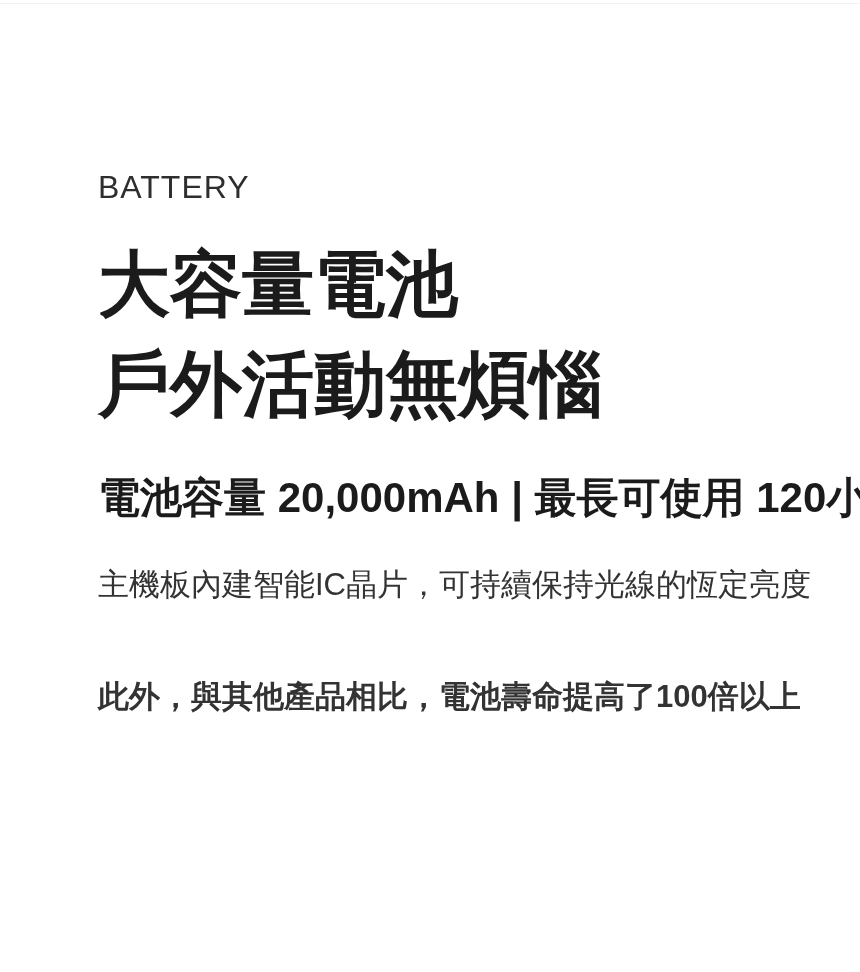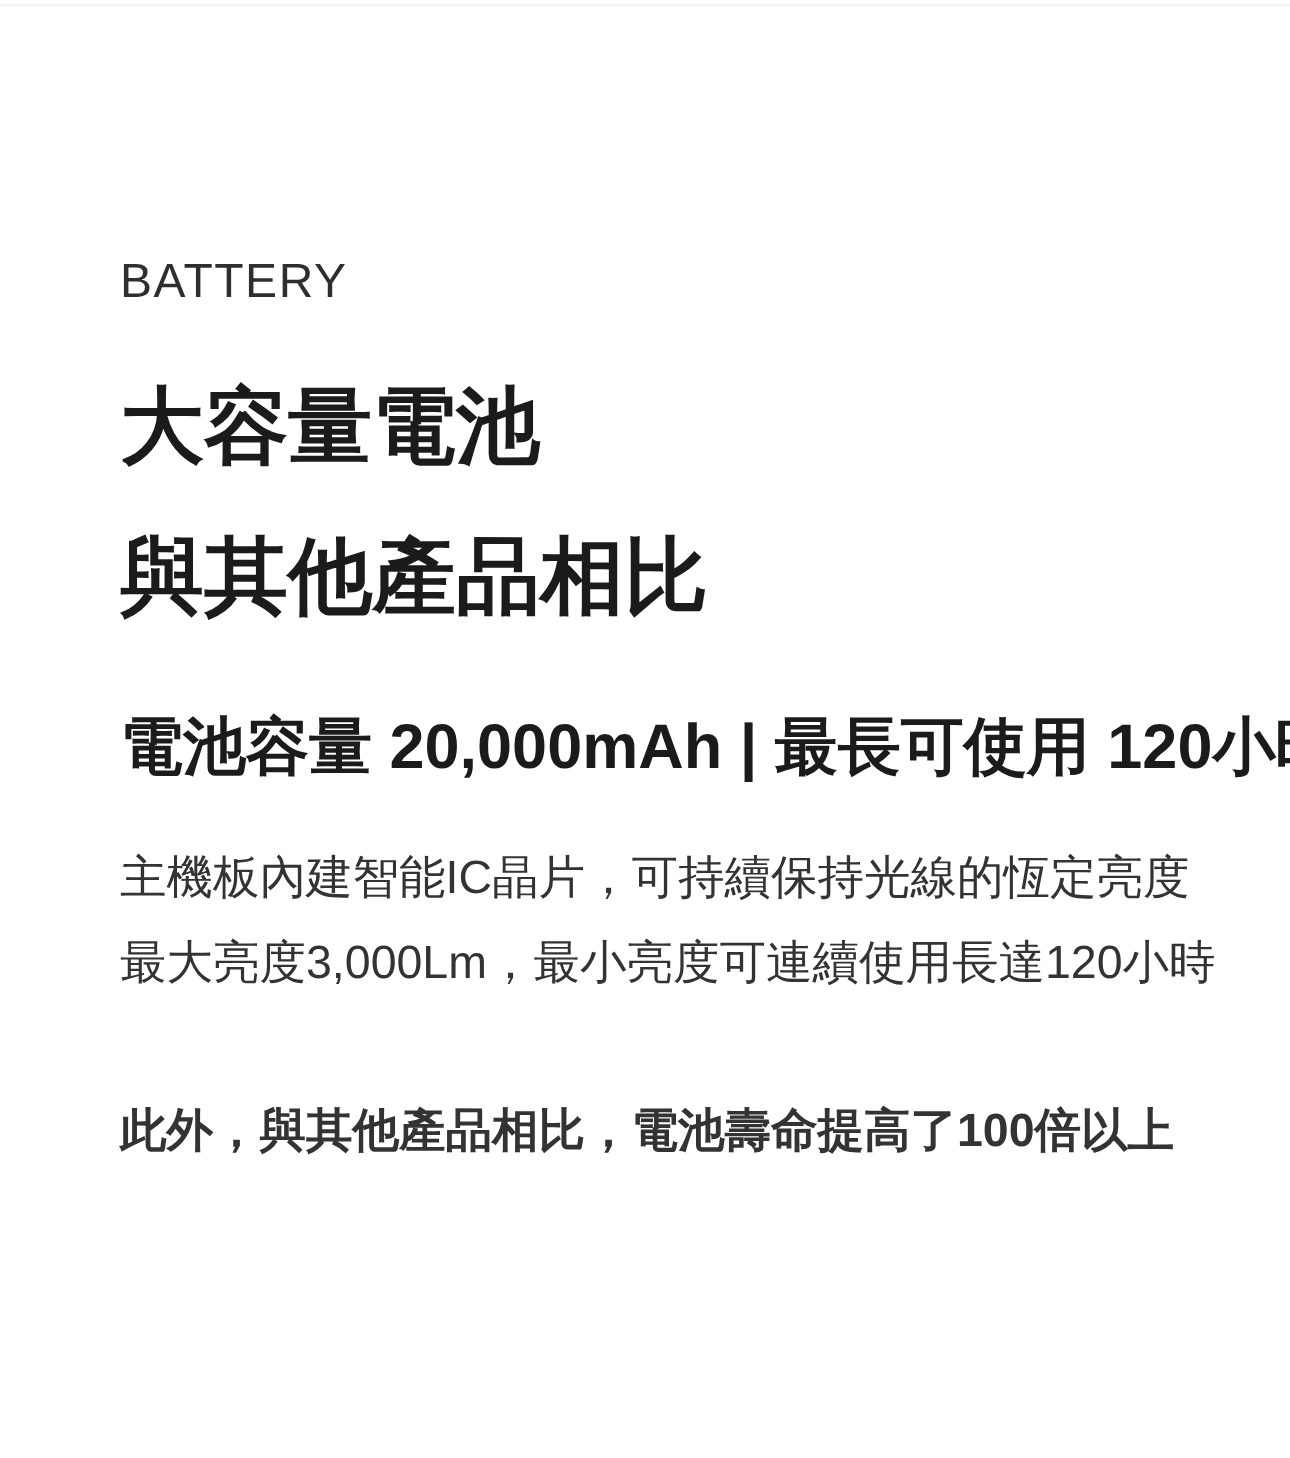--- a/index.html
+++ b/index.html
@@ -13,31 +13,32 @@
     overflow: hidden;
   }
   .top-hairline {
     height: 1px;
     margin-top: 3px;
     background: #f2f2f2;
   }
   .section {
     padding: 166px 32px 0 80px;
     color: #1b1b1b;
+    margin-left: 18px;
   }
   .eyebrow {
     font-size: 32px;
     line-height: 34px;
     font-weight: 400;
     letter-spacing: 1px;
     color: #2e2e2e;
   }
   .title {
     margin-top: 30px;
-    font-size: 56px;
+    font-size: 72px;
     line-height: 100px;
     font-weight: 700;
     color: #1b1b1b;
   }
   .title-line { display: block; white-space: nowrap; }
   .spec-line {
     margin-top: 36px;
     font-size: 42px;
     line-height: 56px;
     font-weight: 700;
@@ -58,27 +59,26 @@
 <body>
 
 <div class="top-hairline"></div>
 
 <div class="section">
 
   <div class="eyebrow">BATTERY</div>
 
   <h1 class="title">
     <span class="title-line">大容量電池</span>
-    <span class="title-line">與其他產品相比</span>
+    <span class="title-line">戶外活動無煩惱</span>
   </h1>
 
   <div class="spec-line">電池容量 20,000mAh | 最長可使用 120小時</div>
 
   <p class="para para-1">
     <span class="body-line">主機板內建智能IC晶片，可持續保持光線的恆定亮度</span>
-    <span class="body-line">最大亮度3,000Lm，最小亮度可連續使用長達120小時</span>
   </p>
 
   <p class="para para-2">
     <span class="body-line">此外，與其他產品相比，電池壽命提高了100倍以上</span>
   </p>
 
 </div>
 
 </body></html>

